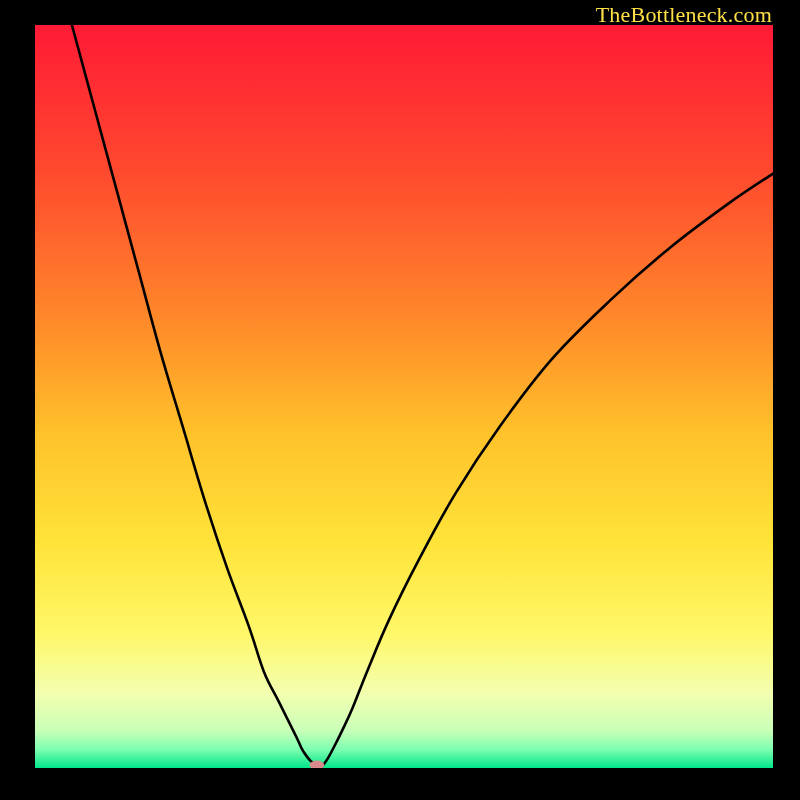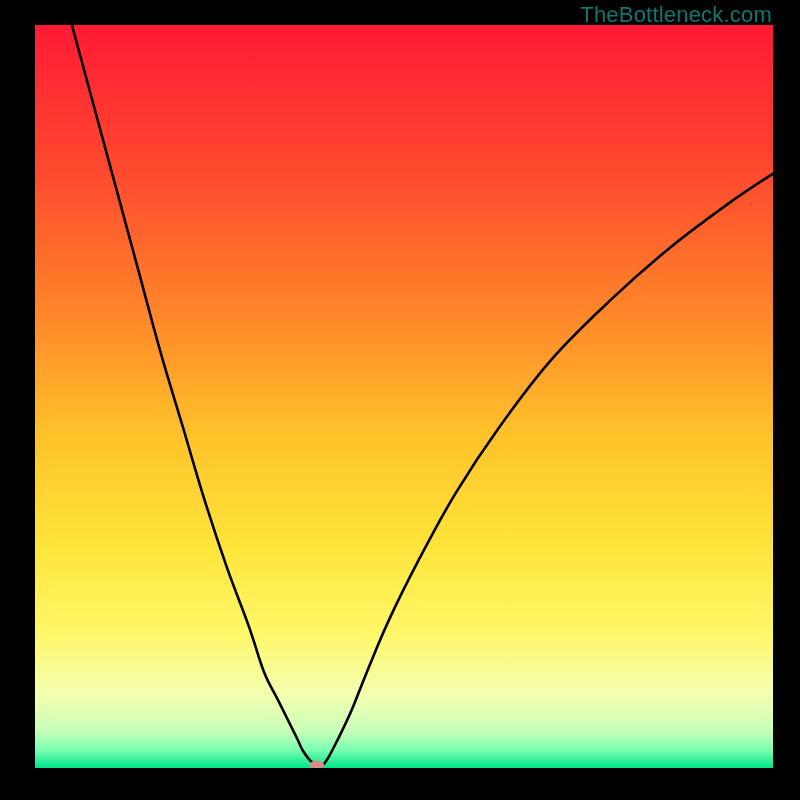--- a/index.html
+++ b/index.html
@@ -23,22 +23,22 @@
     left: 35px;
     top: 25px;
     width: 738px;
     height: 743px;
     overflow: hidden;
   }
   .watermark {
     position: absolute;
     top: 2px;
     right: 28px;
-    color: #0f766e;
-    font-family: Liberation Sans, sans-serif;
+    color: #fde047;
+    font-family: Liberation Serif, serif;
     font-size: 22px;
     letter-spacing: 0.2px;
     user-select: none;
   }
   svg { display: block; }
 </style>
 </head>
 <body>
 
 <div class="frame">

